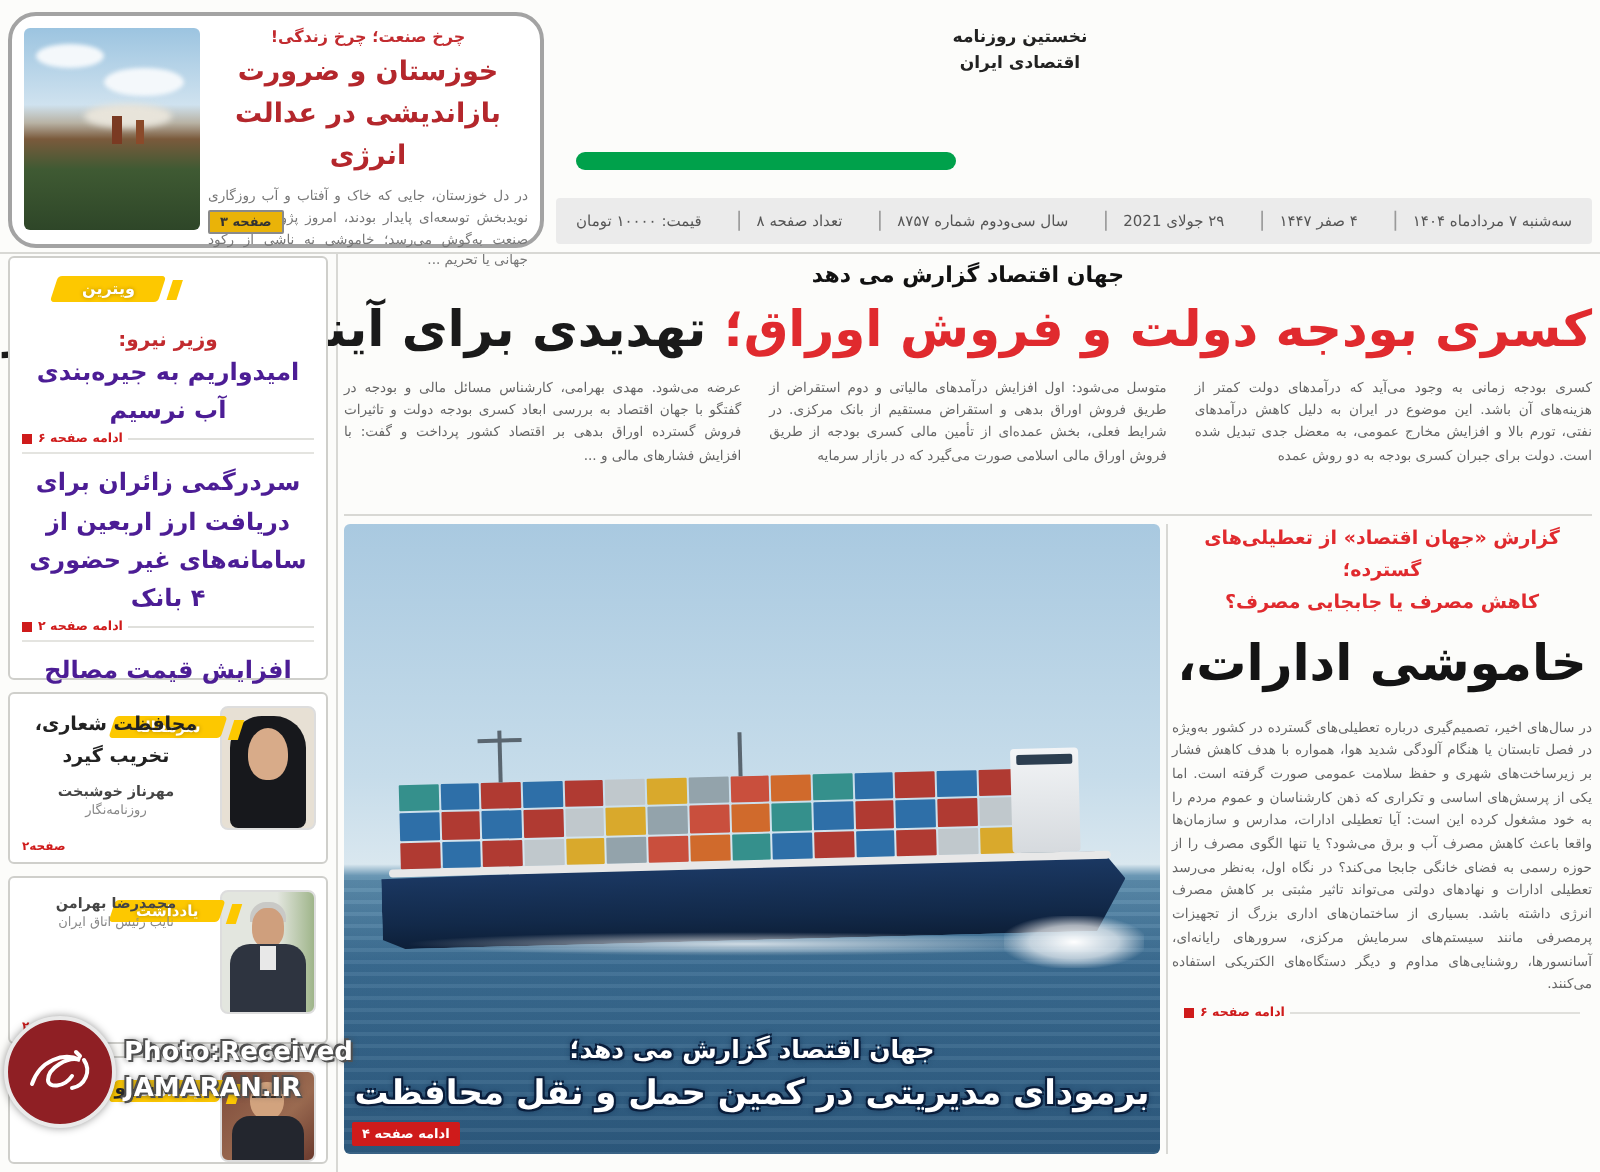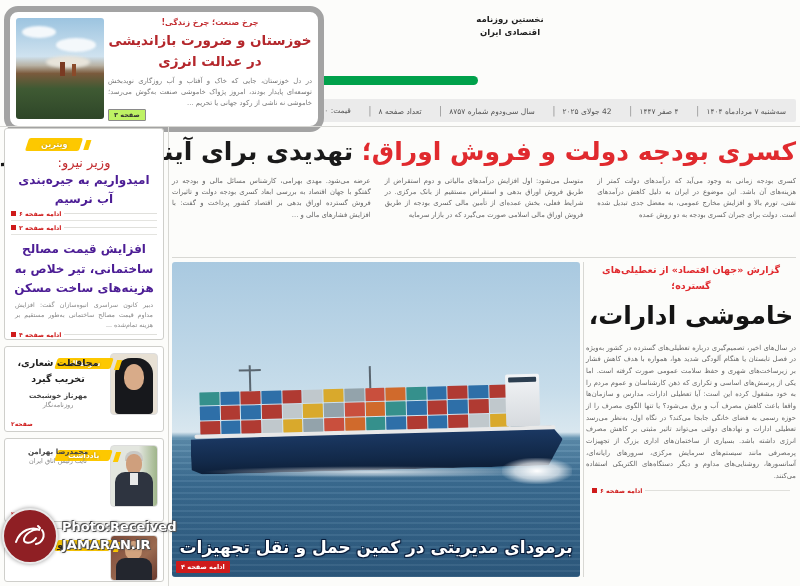--- a/index.html
+++ b/index.html
@@ -15,55 +15,55 @@
   #masthead-tail{position:absolute;top:76px;left:288px;width:190px;height:9px;background:#00a14b;border-radius:5px;}
   #masthead-tagline{position:absolute;top:13px;left:462px;width:96px;text-align:center;
     font-size:8.5px;font-weight:700;color:#222;line-height:1.5;white-space:pre-line;direction:rtl;}
   #dateline{position:absolute;left:278px;top:99px;width:518px;height:23px;background:#ebebeb;border-radius:2px;
     display:flex;flex-direction:row;align-items:center;justify-content:space-between;direction:rtl;
     padding:0 10px;box-sizing:border-box;font-size:7.5px;color:#555;}
   .dl-item{white-space:nowrap;}
   .dl-item:not(:last-child)::after{content:"|";color:#9a9a9a;margin:0 7px;font-size:10px;}
 
   
-  #topleft-box{position:absolute;left:4px;top:6px;width:264px;height:114px;border:6px solid #a3a3a3;border-radius:14px;background:#fff;padding-left:44px;}
+  #topleft-box{position:absolute;left:4px;top:6px;width:264px;height:114px;border:2px solid #a3a3a3;border-radius:14px;background:#fff;}
   #topleft-photo{position:absolute;left:6px;top:6px;width:88px;height:101px;border-radius:3px;overflow:hidden;
     background:linear-gradient(180deg,#9cc4e0 0%,#cfe2ef 38%,#b8b2a4 47%,#7a5a3c 55%,#3f5a33 70%,#2e4628 100%);}
   .cloud{position:absolute;background:#f4f8fb;border-radius:50%;filter:blur(1px);}
   #tl-cloud1{left:6px;top:8px;width:34px;height:12px;}
   #tl-cloud2{left:40px;top:20px;width:40px;height:14px;}
   #tl-smoke{position:absolute;left:30px;top:38px;width:44px;height:12px;background:#e8e4da;border-radius:50%;filter:blur(1.5px);}
   #tl-stack{position:absolute;left:44px;top:44px;width:5px;height:14px;background:#7a3a22;}
   #tl-stack2{position:absolute;left:56px;top:46px;width:4px;height:12px;background:#8a4a2a;}
   #topleft-text{position:absolute;left:98px;top:4px;right:6px;bottom:4px;direction:rtl;text-align:center;}
   #topleft-kicker{color:#c22b2f;font-size:8px;font-weight:700;margin-top:2px;}
   #topleft-title{color:#b4272c;font-size:13.5px;font-weight:700;line-height:1.55;margin-top:3px;}
   #topleft-excerpt{color:#777;font-size:6.8px;line-height:1.6;text-align:justify;margin-top:4px;}
   #topleft-pageref{position:absolute;left:0;bottom:1px;font-size:6.5px;color:#333;border:1px solid #8a8a8a;
-    background:#bef264;padding:1px 5px;border-radius:1px;font-weight:700;}
+    background:#eab308;padding:1px 5px;border-radius:1px;font-weight:700;}
 
   
   #lead{position:absolute;left:172px;top:131px;width:624px;direction:rtl;text-align:center;}
   #lead-kicker{font-size:11px;font-weight:700;color:#111;}
   #lead-title{margin-top:6px;font-size:25px;font-weight:700;white-space:nowrap;letter-spacing:-0.5px;}
   #lead-title .red{color:#e02a2e;}
   #lead-title .black{color:#1a1a1a;}
   #lead-cols{display:flex;flex-direction:row;gap:14px;margin-top:10px;direction:rtl;}
   .lead-col{flex:1;font-size:6.8px;line-height:1.65;color:#666;text-align:justify;}
 
   
   .side-box{position:absolute;left:4px;width:160px;border:1px solid #cfcfcb;border-radius:3px;background:#fff;box-sizing:border-box;}
   #vitrine-box{top:128px;height:212px;}
   .ytab{position:relative;display:inline-block;background:#fdc800;color:#fff;font-size:8px;font-weight:700;
     padding:2px 14px;transform:skewX(-18deg);border-radius:2px;text-shadow:0 0 2px #b08900;}
   .ytab>span{display:inline-block;transform:skewX(18deg);}
   .ytab::before{content:"";position:absolute;right:-9px;top:2px;width:5px;height:10px;background:#fdc800;}
   .tab-row{text-align:left;padding:3px 8px 0 22px;direction:rtl;}
   .vitem{direction:rtl;text-align:center;padding:2px 6px 0;}
-  .vitem-kicker{color:#c22b2f;font-size:13px;font-weight:400;margin-top:2px;}
+  .vitem-kicker{color:#c22b2f;font-size:10px;font-weight:700;margin-top:12px;}
   .vitem-title{color:#4c1d95;font-size:12px;font-weight:700;line-height:1.6;margin-top:1px;}
   .vitem-excerpt{color:#888;font-size:6.3px;line-height:1.6;text-align:justify;padding:0 4px;margin-top:2px;}
   .more-row{display:flex;align-items:center;gap:3px;direction:ltr;justify-content:flex-start;padding:1px 6px;}
   .flag{width:5px;height:5px;background:#cf1b1b;display:inline-block;}
   .more-text{color:#cf1b1b;font-size:6.3px;font-weight:700;}
   .more-rule{flex:1;height:1px;background:#e0e0dc;}
   .vsep{height:1px;background:#e4e4e0;margin:2px 6px;}
 
   .op-box{padding:4px 5px;box-sizing:border-box;}
   #op1{top:346px;height:86px;}
@@ -139,21 +139,21 @@
 
 <div id="page">
 
   <div id="masthead-tail"></div>
   <div id="masthead-tagline">نخستین روزنامه
 اقتصادی ایران</div>
 
   <div id="dateline">
     <span class="dl-item">سه‌شنبه ۷ مردادماه ۱۴۰۴</span>
     <span class="dl-item">۴ صفر ۱۴۴۷</span>
-    <span class="dl-item">42 جولای ۲۰۲۵</span>
+    <span class="dl-item">۲۹ جولای 2021</span>
     <span class="dl-item">سال سی‌ودوم شماره ۸۷۵۷</span>
     <span class="dl-item">تعداد صفحه ۸</span>
     <span class="dl-item">قیمت: ۱۰۰۰۰ تومان</span>
   </div>
 
   <div id="topleft-box">
     <div id="topleft-photo">
       <div class="cloud" id="tl-cloud1"></div>
       <div class="cloud" id="tl-cloud2"></div>
       <div id="tl-smoke"></div>
@@ -167,40 +167,44 @@
       <div id="topleft-pageref">صفحه ۳</div>
     </div>
   </div>
 
   <div class="hairline-h" style="left:0;top:126px;width:800px;"></div>
   <div class="hairline-v" style="left:168px;top:126px;height:460px;"></div>
   <div class="hairline-h" style="left:172px;top:257px;width:624px;"></div>
   <div class="hairline-v" style="left:583px;top:262px;height:315px;"></div>
 
   <div id="lead">
+    <div id="lead-kicker">جهان اقتصاد گزارش می دهد</div>
     <div id="lead-title"><span class="red">کسری بودجه دولت و فروش اوراق؛</span> <span class="black">تهدیدی برای آینده اقتصاد ایران؟</span></div>
     <div id="lead-cols">
       <div class="lead-col">کسری بودجه زمانی به وجود می‌آید که درآمدهای دولت کمتر از هزینه‌های آن باشد. این موضوع در ایران به دلیل کاهش درآمدهای نفتی، تورم بالا و افزایش مخارج عمومی، به معضل جدی تبدیل شده است. دولت برای جبران کسری بودجه به دو روش عمده</div>
       <div class="lead-col">متوسل می‌شود: اول افزایش درآمدهای مالیاتی و دوم استقراض از طریق فروش اوراق بدهی و استقراض مستقیم از بانک مرکزی. در شرایط فعلی، بخش عمده‌ای از تأمین مالی کسری بودجه از طریق فروش اوراق مالی اسلامی صورت می‌گیرد که در بازار سرمایه</div>
       <div class="lead-col">عرضه می‌شود. مهدی بهرامی، کارشناس مسائل مالی و بودجه در گفتگو با جهان اقتصاد به بررسی ابعاد کسری بودجه دولت و تاثیرات فروش گسترده اوراق بدهی بر اقتصاد کشور پرداخت و گفت: با افزایش فشارهای مالی و ...</div>
     </div>
   </div>
 
   <div class="side-box" id="vitrine-box">
     <div class="tab-row"><span class="ytab"><span>ویترین</span></span></div>
     <div class="vitem">
       <div class="vitem-kicker">وزیر نیرو:</div>
       <div class="vitem-title">امیدواریم به جیره‌بندی آب نرسیم</div>
     </div>
     <div class="more-row">
       <span class="flag"></span>
       <span class="more-text">ادامه صفحه ۶</span>
       <span class="more-rule"></span>
     </div>
     <div class="vsep"></div>
+    <div class="vitem">
+      <div class="vitem-title">سردرگمی زائران برای دریافت ارز اربعین از سامانه‌های غیر حضوری ۴ بانک</div>
+    </div>
     <div class="more-row">
       <span class="flag"></span>
       <span class="more-text">ادامه صفحه ۲</span>
       <span class="more-rule"></span>
     </div>
     <div class="vsep"></div>
     <div class="vitem">
       <div class="vitem-title">افزایش قیمت مصالح ساختمانی، تیر خلاص به هزینه‌های ساخت مسکن</div>
       <div class="vitem-excerpt">دبیر کانون سراسری انبوه‌سازان گفت: افزایش مداوم قیمت مصالح ساختمانی به‌طور مستقیم بر هزینه تمام‌شده ...</div>
     </div>
@@ -321,27 +325,29 @@
         </div>
       <div id="bridge"></div>
       <div id="bridge-win"></div>
       <div id="mast1"></div>
       <div id="mast1b"></div>
       <div id="mast2"></div>
     </div>
     <div id="bowfoam"></div>
     <div id="wake"></div>
     <div id="caption">
-      <div id="caption-title">برمودای مدیریتی در کمین حمل و نقل تجهیزات</div>
+      <div id="caption-kicker">جهان اقتصاد گزارش می دهد؛</div>
+      <div id="caption-title">برمودای مدیریتی در کمین حمل و نقل محافظت</div>
     </div>
     <div id="photo-more">ادامه صفحه ۴</div>
   </div>
 
   <div id="rightcol">
     <div id="rc-kicker1">گزارش «جهان اقتصاد» از تعطیلی‌های گسترده؛</div>
+    <div id="rc-kicker2">کاهش مصرف یا جابجایی مصرف؟</div>
     <div id="rc-title">
       <span>خاموشی ادارات،</span><br>
     </div>
     <div id="rc-body">در سال‌های اخیر، تصمیم‌گیری درباره تعطیلی‌های گسترده در کشور به‌ویژه در فصل تابستان یا هنگام آلودگی شدید هوا، همواره با هدف کاهش فشار بر زیرساخت‌های شهری و حفظ سلامت عمومی صورت گرفته است. اما یکی از پرسش‌های اساسی و تکراری که ذهن کارشناسان و عموم مردم را به خود مشغول کرده این است: آیا تعطیلی ادارات، مدارس و سازمان‌ها واقعا باعث کاهش مصرف آب و برق می‌شود؟ یا تنها الگوی مصرف را از حوزه رسمی به فضای خانگی جابجا می‌کند؟ در نگاه اول، به‌نظر می‌رسد تعطیلی ادارات و نهادهای دولتی می‌تواند تاثیر مثبتی بر کاهش مصرف انرژی داشته باشد. بسیاری از ساختمان‌های اداری بزرگ از تجهیزات پرمصرفی مانند سیستم‌های سرمایش مرکزی، سرورهای رایانه‌ای، آسانسورها، روشنایی‌های مداوم و دیگر دستگاه‌های الکتریکی استفاده می‌کنند.</div>
     <div class="more-row" style="margin-top:3px;">
       <span class="flag"></span>
       <span class="more-text">ادامه صفحه ۶</span>
       <span class="more-rule"></span>
     </div>
 

